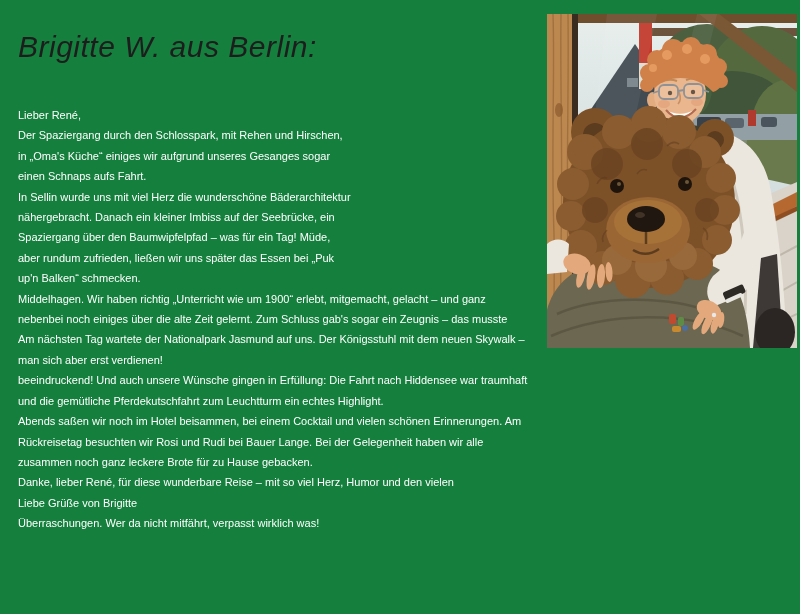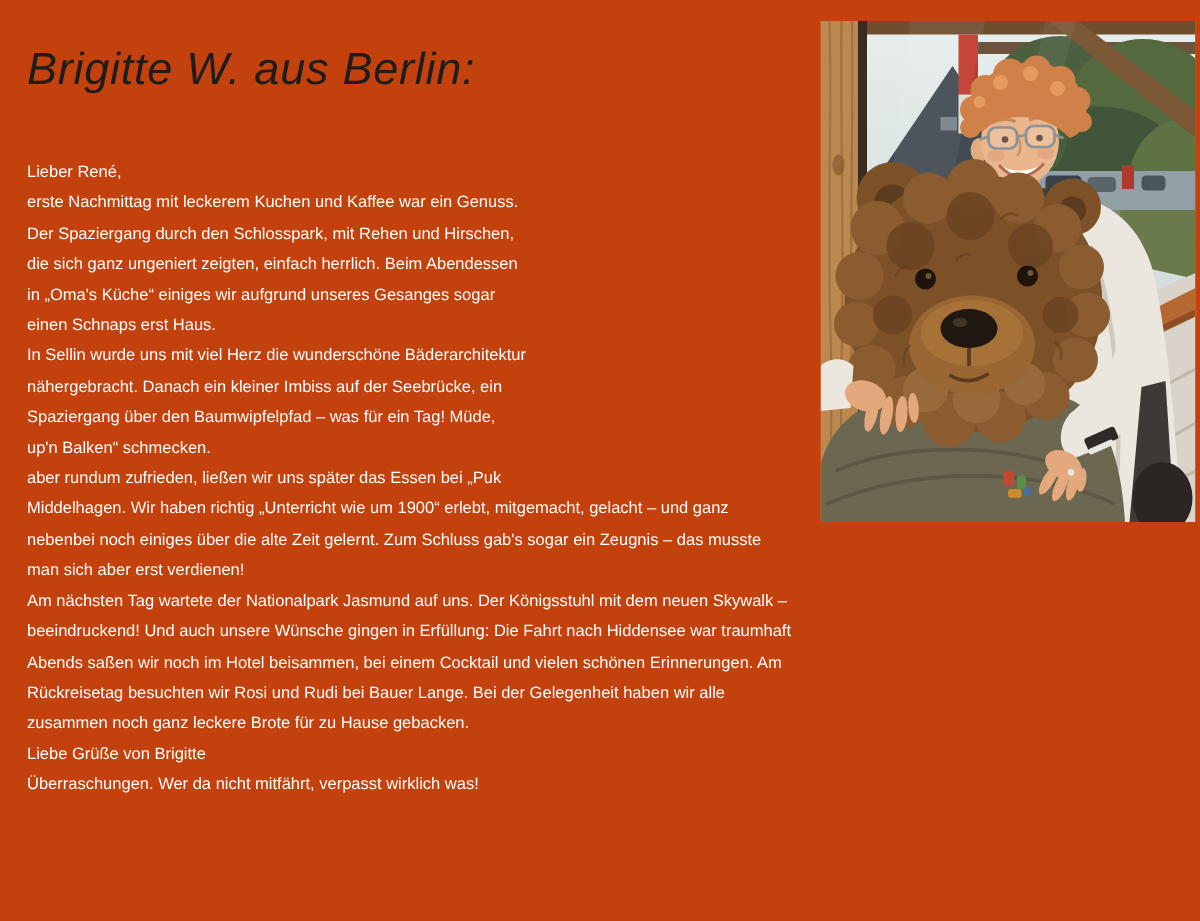--- a/index.html
+++ b/index.html
@@ -5,21 +5,21 @@
   html, body { margin: 0; padding: 0; }
   body {
     width: 800px; height: 614px;
     background: #E8501D;
     overflow: hidden;
     font-family: "Liberation Sans", sans-serif;
   }
   .page {
     position: relative;
     width: 800px; height: 614px;
-    background: #c2410c;
+    background: #15803d;
   }
   .title {
     position: absolute;
     left: 18px; top: 30px;
     font-size: 30px;
     font-style: italic;
     font-weight: 400;
     letter-spacing: 0.5px;
     color: #1D1D1D;
     white-space: nowrap;
@@ -43,38 +43,38 @@
 </style>
 </head>
 <body>
 
 <div class="page">
 
   <div class="title">Brigitte W. aus Berlin:</div>
 
   <div class="letter">
     <div class="line">Lieber René,</div>
-    <div class="line">erste Nachmittag mit leckerem Kuchen und Kaffee war ein Genuss.</div>
     <div class="line">Der Spaziergang durch den Schlosspark, mit Rehen und Hirschen,</div>
-    <div class="line">die sich ganz ungeniert zeigten, einfach herrlich. Beim Abendessen</div>
     <div class="line">in „Oma's Küche“ einiges wir aufgrund unseres Gesanges sogar</div>
-    <div class="line">einen Schnaps erst Haus.</div>
+    <div class="line">einen Schnaps aufs Fahrt.</div>
     <div class="line">In Sellin wurde uns mit viel Herz die wunderschöne Bäderarchitektur</div>
     <div class="line">nähergebracht. Danach ein kleiner Imbiss auf der Seebrücke, ein</div>
     <div class="line">Spaziergang über den Baumwipfelpfad – was für ein Tag! Müde,</div>
+    <div class="line">aber rundum zufrieden, ließen wir uns später das Essen bei „Puk</div>
     <div class="line">up'n Balken“ schmecken.</div>
-    <div class="line">aber rundum zufrieden, ließen wir uns später das Essen bei „Puk</div>
     <div class="line">Middelhagen. Wir haben richtig „Unterricht wie um 1900“ erlebt, mitgemacht, gelacht – und ganz</div>
     <div class="line">nebenbei noch einiges über die alte Zeit gelernt. Zum Schluss gab's sogar ein Zeugnis – das musste</div>
+    <div class="line">Am nächsten Tag wartete der Nationalpark Jasmund auf uns. Der Königsstuhl mit dem neuen Skywalk –</div>
     <div class="line">man sich aber erst verdienen!</div>
-    <div class="line">Am nächsten Tag wartete der Nationalpark Jasmund auf uns. Der Königsstuhl mit dem neuen Skywalk –</div>
     <div class="line">beeindruckend! Und auch unsere Wünsche gingen in Erfüllung: Die Fahrt nach Hiddensee war traumhaft</div>
+    <div class="line">und die gemütliche Pferdekutschfahrt zum Leuchtturm ein echtes Highlight.</div>
     <div class="line">Abends saßen wir noch im Hotel beisammen, bei einem Cocktail und vielen schönen Erinnerungen. Am</div>
     <div class="line">Rückreisetag besuchten wir Rosi und Rudi bei Bauer Lange. Bei der Gelegenheit haben wir alle</div>
     <div class="line">zusammen noch ganz leckere Brote für zu Hause gebacken.</div>
+    <div class="line">Danke, lieber René, für diese wunderbare Reise – mit so viel Herz, Humor und den vielen</div>
     <div class="line">Liebe Grüße von Brigitte</div>
     <div class="line">Überraschungen. Wer da nicht mitfährt, verpasst wirklich was!</div>
   </div>
 
   <div class="photo">
     <svg viewBox="0 0 250 334" xmlns="http://www.w3.org/2000/svg">
       <defs>
         <linearGradient id="sky" x1="0" y1="0" x2="0" y2="1">
           <stop offset="0" stop-color="#E7EEEC"></stop>
           <stop offset="1" stop-color="#C3CFD2"></stop>

